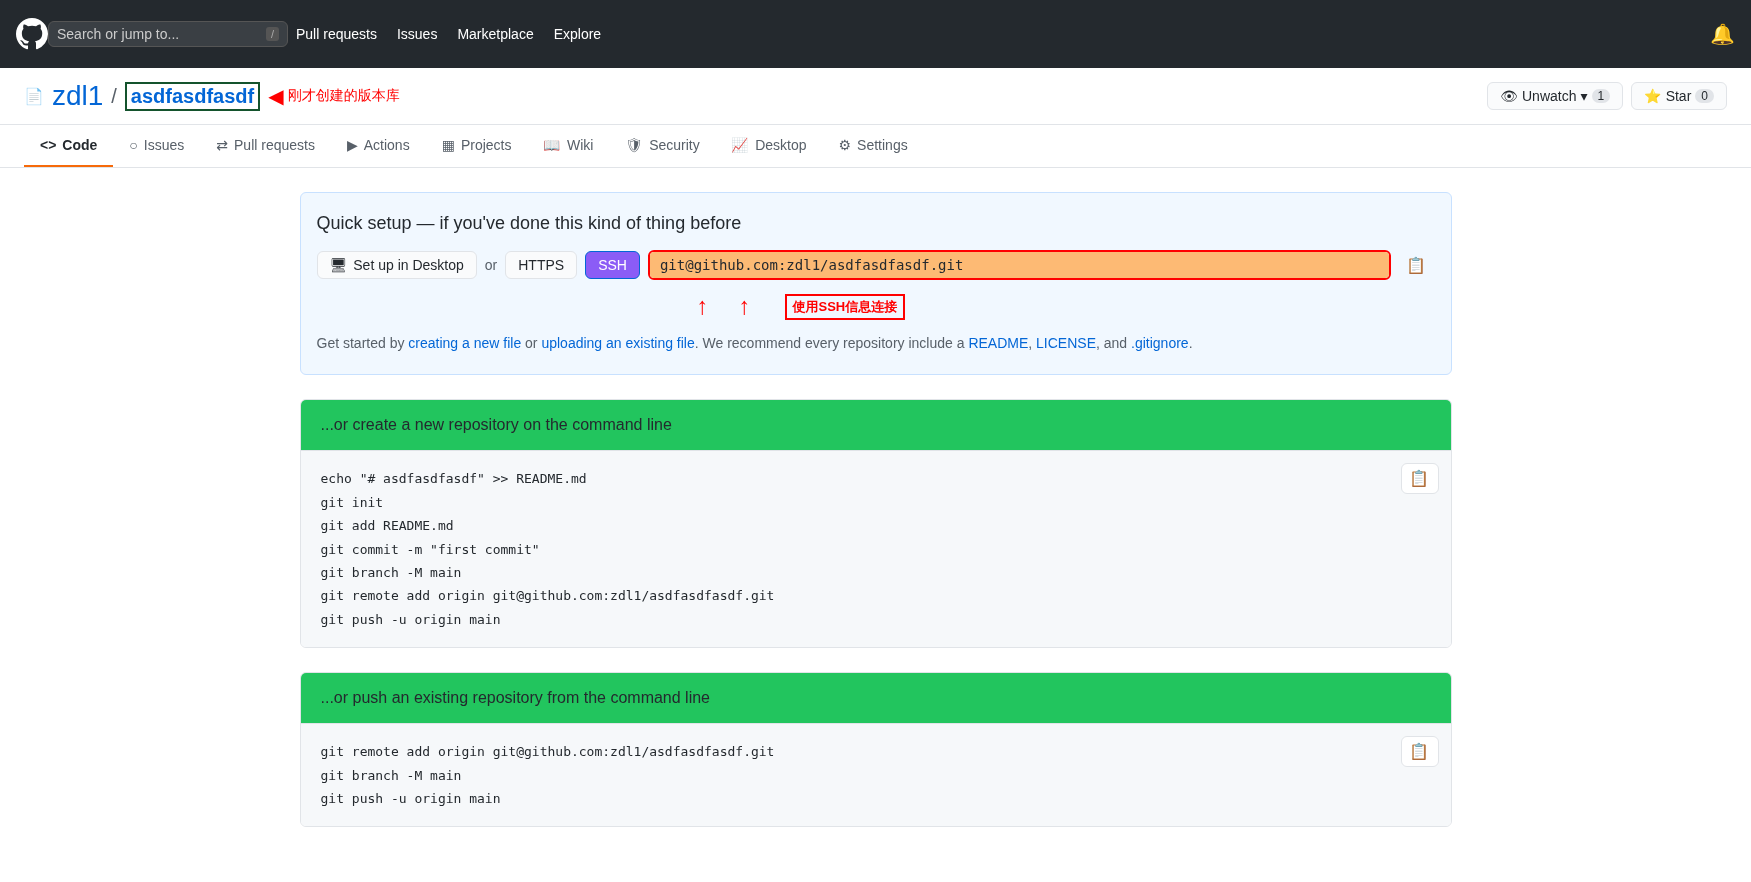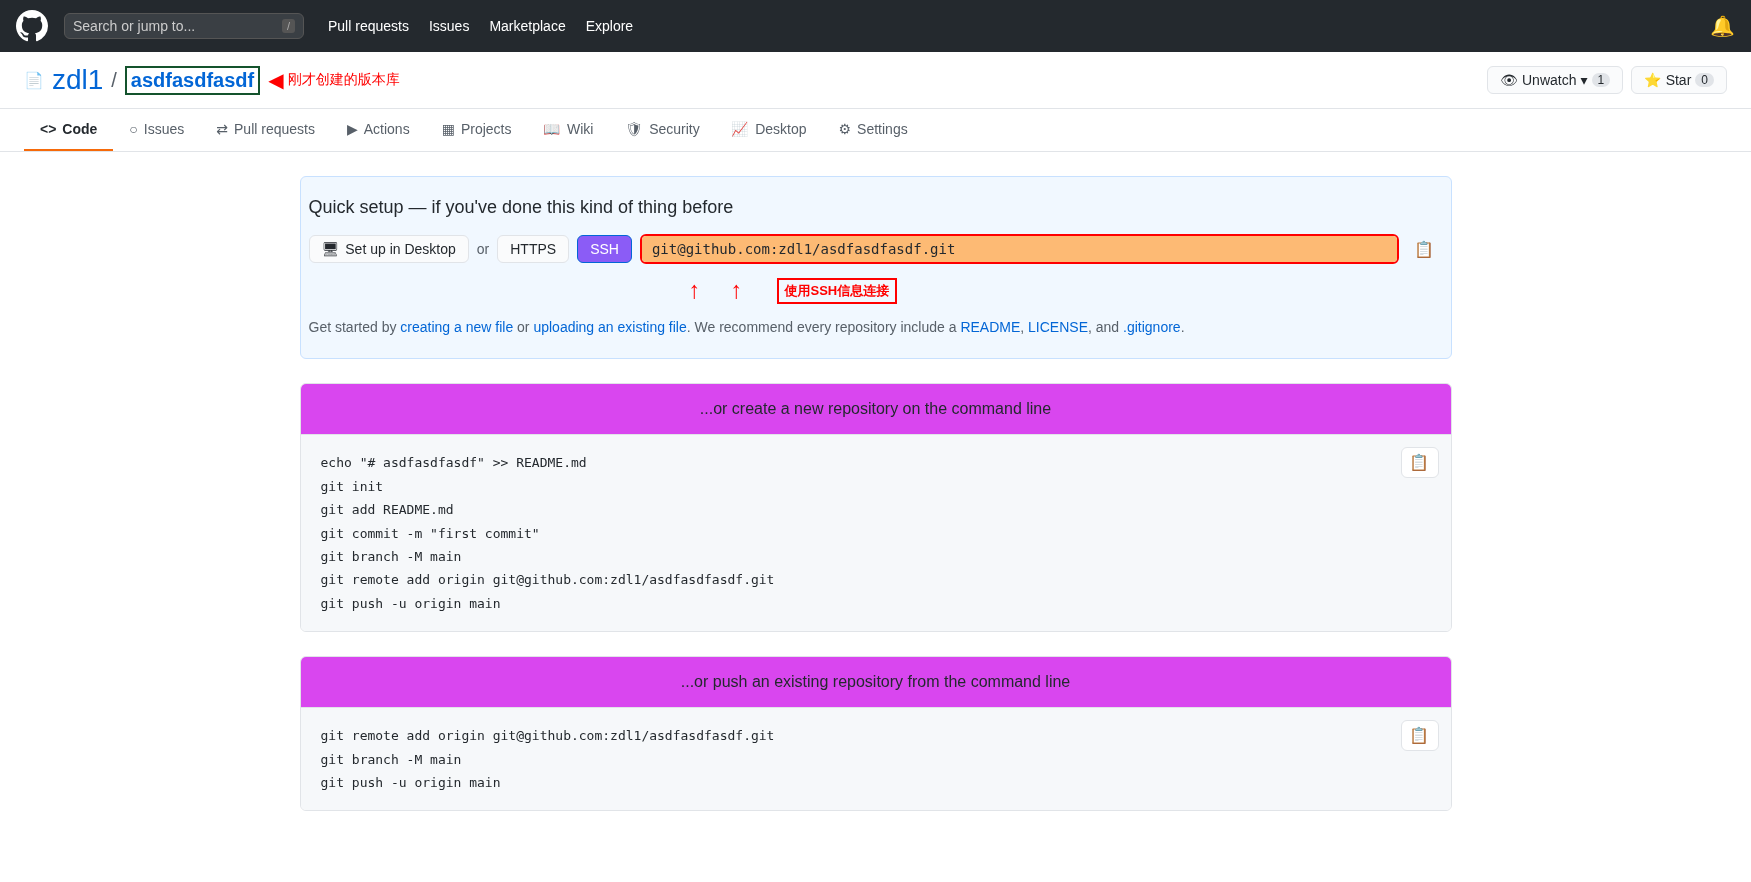--- a/index.html
+++ b/index.html
@@ -4,22 +4,21 @@
   <style>
     * { box-sizing: border-box; margin: 0; padding: 0; }
     body { font-family: -apple-system, BlinkMacSystemFont, "Segoe UI", Helvetica, Arial, sans-serif; font-size: 14px; color: #24292e; background: #fff; }
 
     
     .top-nav {
       background: #24292e;
       display: flex;
       align-items: center;
       padding: 0 16px;
-      height: 52px;
-      gap: 16px;
+      height: 68px;
     }
     .top-nav .logo {
       width: 32px; height: 32px;
       fill: white;
       flex-shrink: 0;
     }
     .search-bar {
       display: flex;
       align-items: center;
       background: #3a3f44;
@@ -147,21 +146,21 @@
       max-width: 1200px;
       margin: 24px auto;
       padding: 0 24px;
     }
 
     
     .quick-setup-box {
       background: #f1f8ff;
       border: 1px solid #c8e1ff;
       border-radius: 6px;
-      padding: 20px 8px;
+      padding: 20px 16px;
       margin-bottom: 24px;
     }
     .quick-setup-box h2 {
       font-size: 18px;
       font-weight: 400;
       margin-bottom: 16px;
     }
     .setup-buttons {
       display: flex;
       align-items: center;
@@ -234,22 +233,21 @@
       border: 1px solid #e1e4e8;
       border-radius: 6px;
       margin-bottom: 24px;
       overflow: hidden;
     }
     .code-section-header {
       padding: 16px 20px;
       font-size: 16px;
       font-weight: 400;
       border-bottom: 1px solid #e1e4e8;
-      background: #d946ef;
-      text-align: center;
+      background: #22c55e;
     }
     .code-block {
       background: #f6f8fa;
       padding: 16px 20px;
       font-family: 'SFMono-Regular', Consolas, 'Liberation Mono', Menlo, monospace;
       font-size: 13px;
       line-height: 1.8;
       color: #24292e;
       position: relative;
     }

